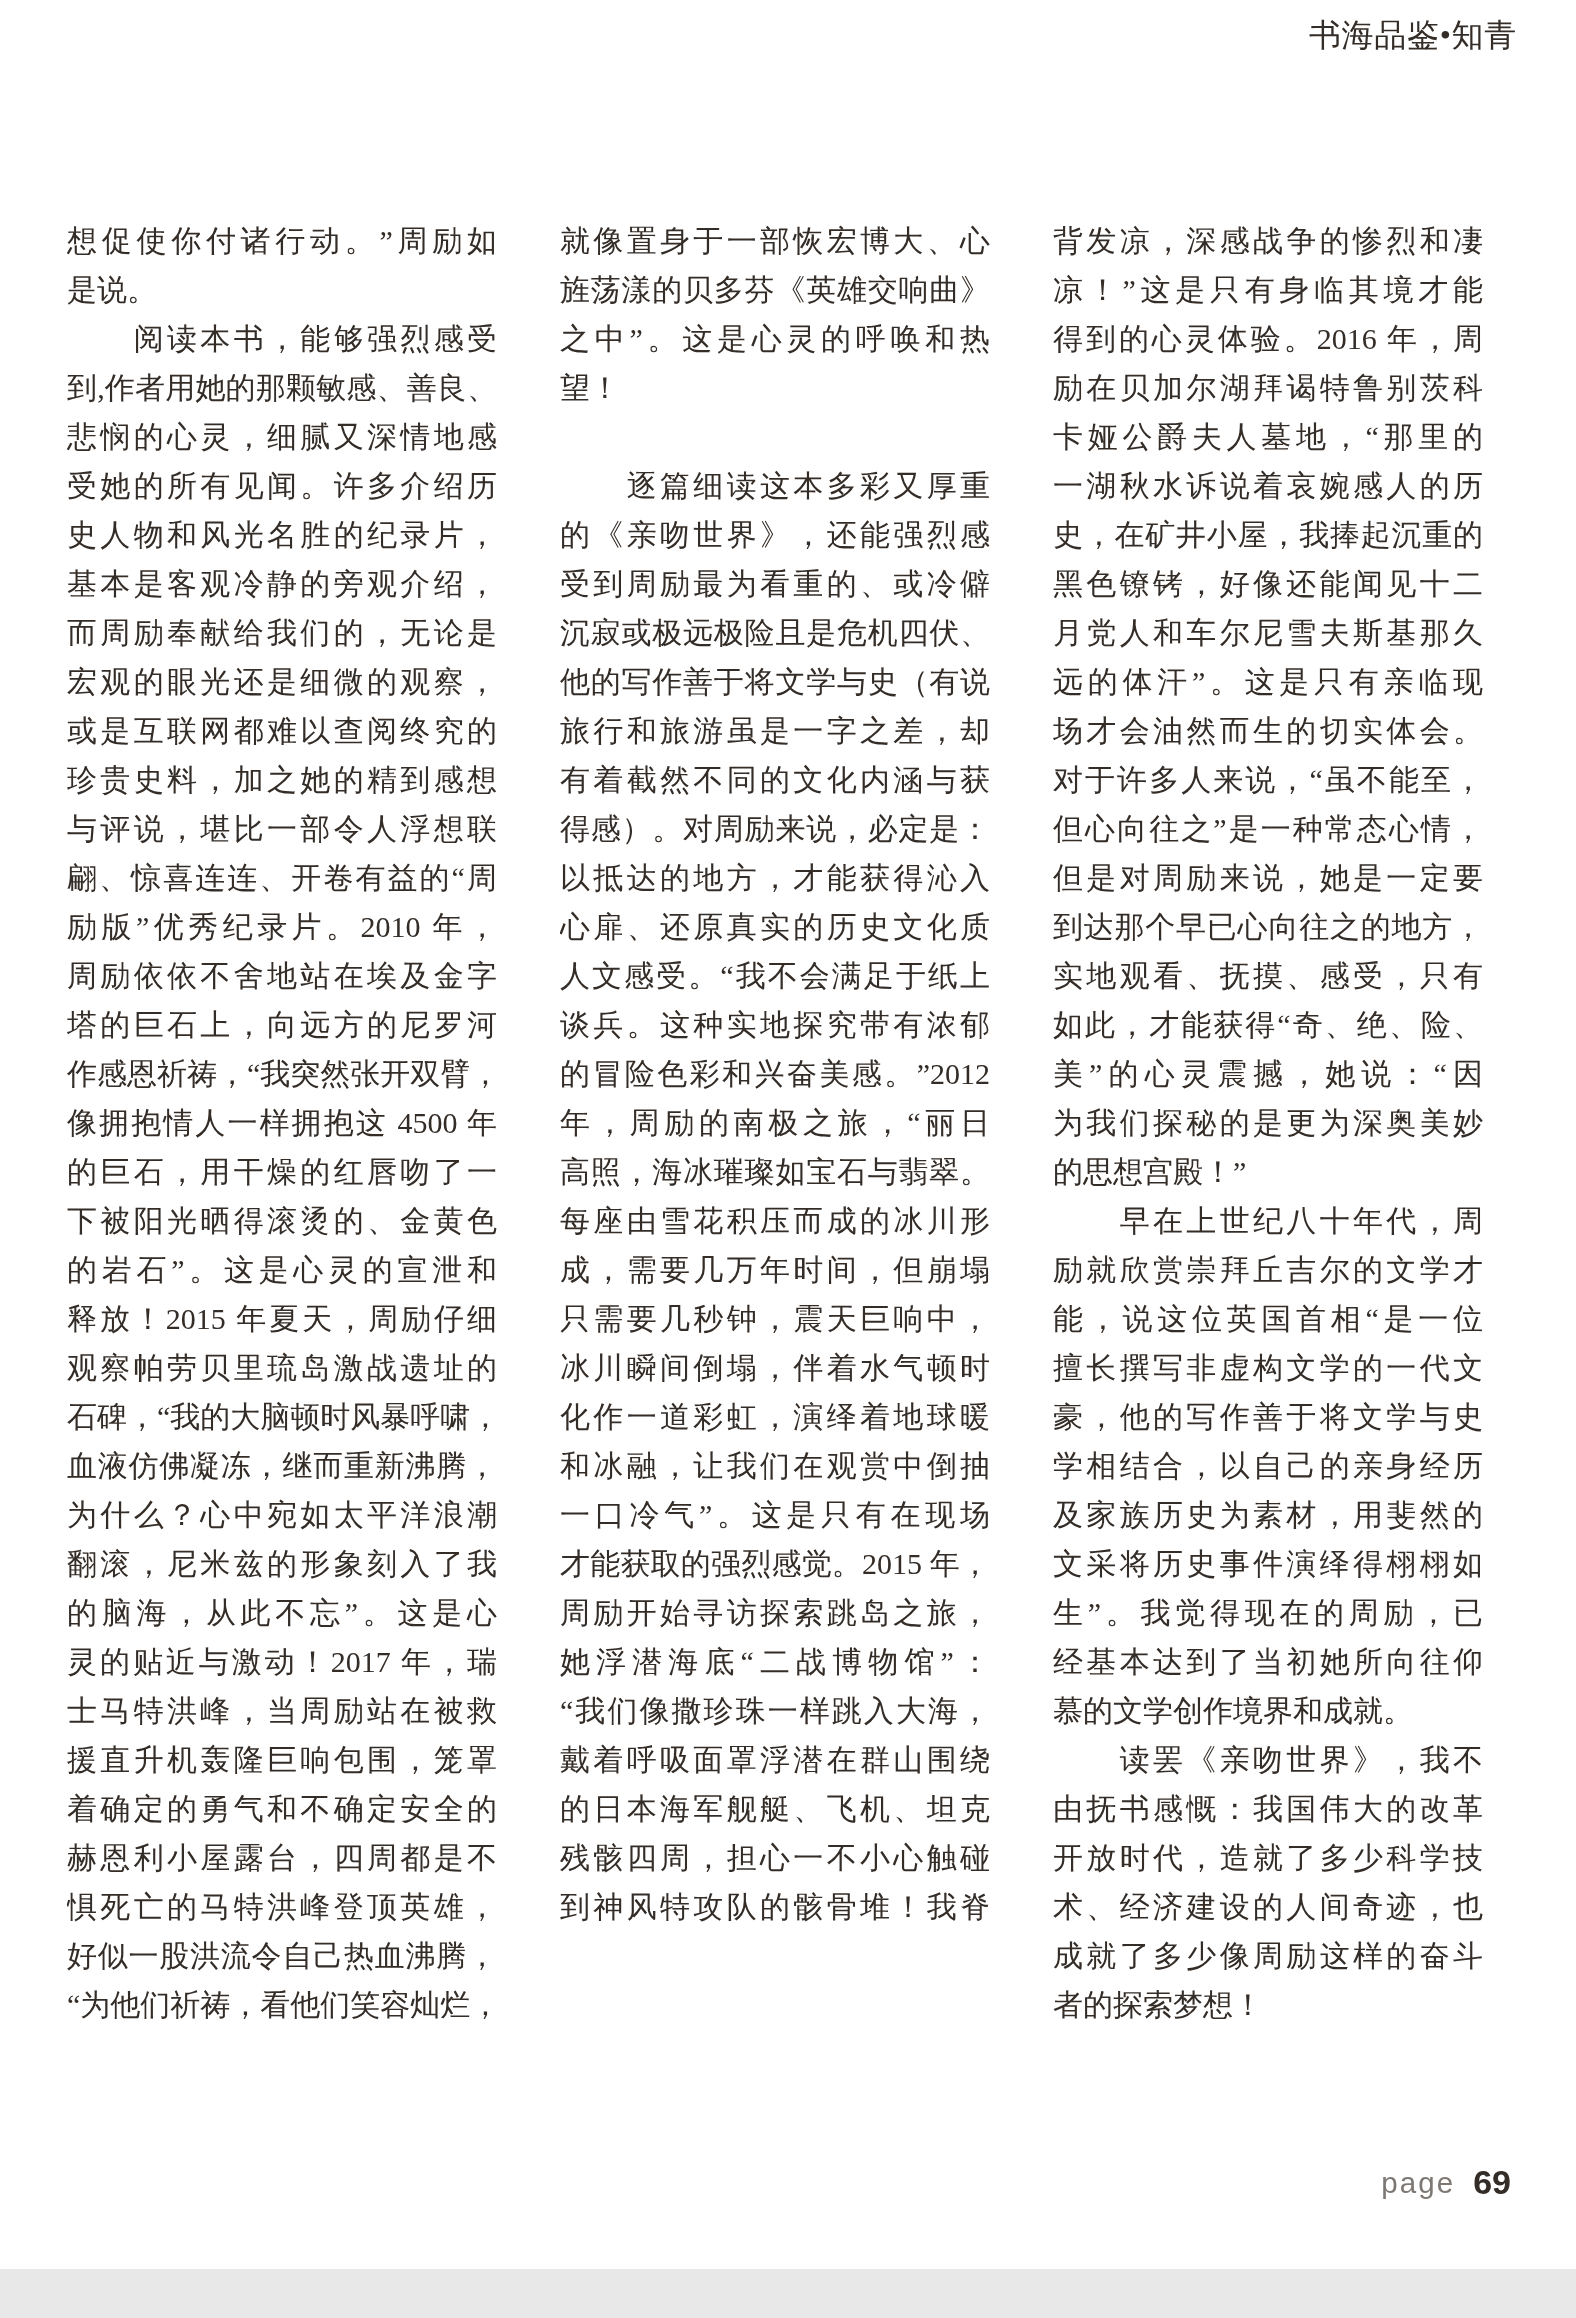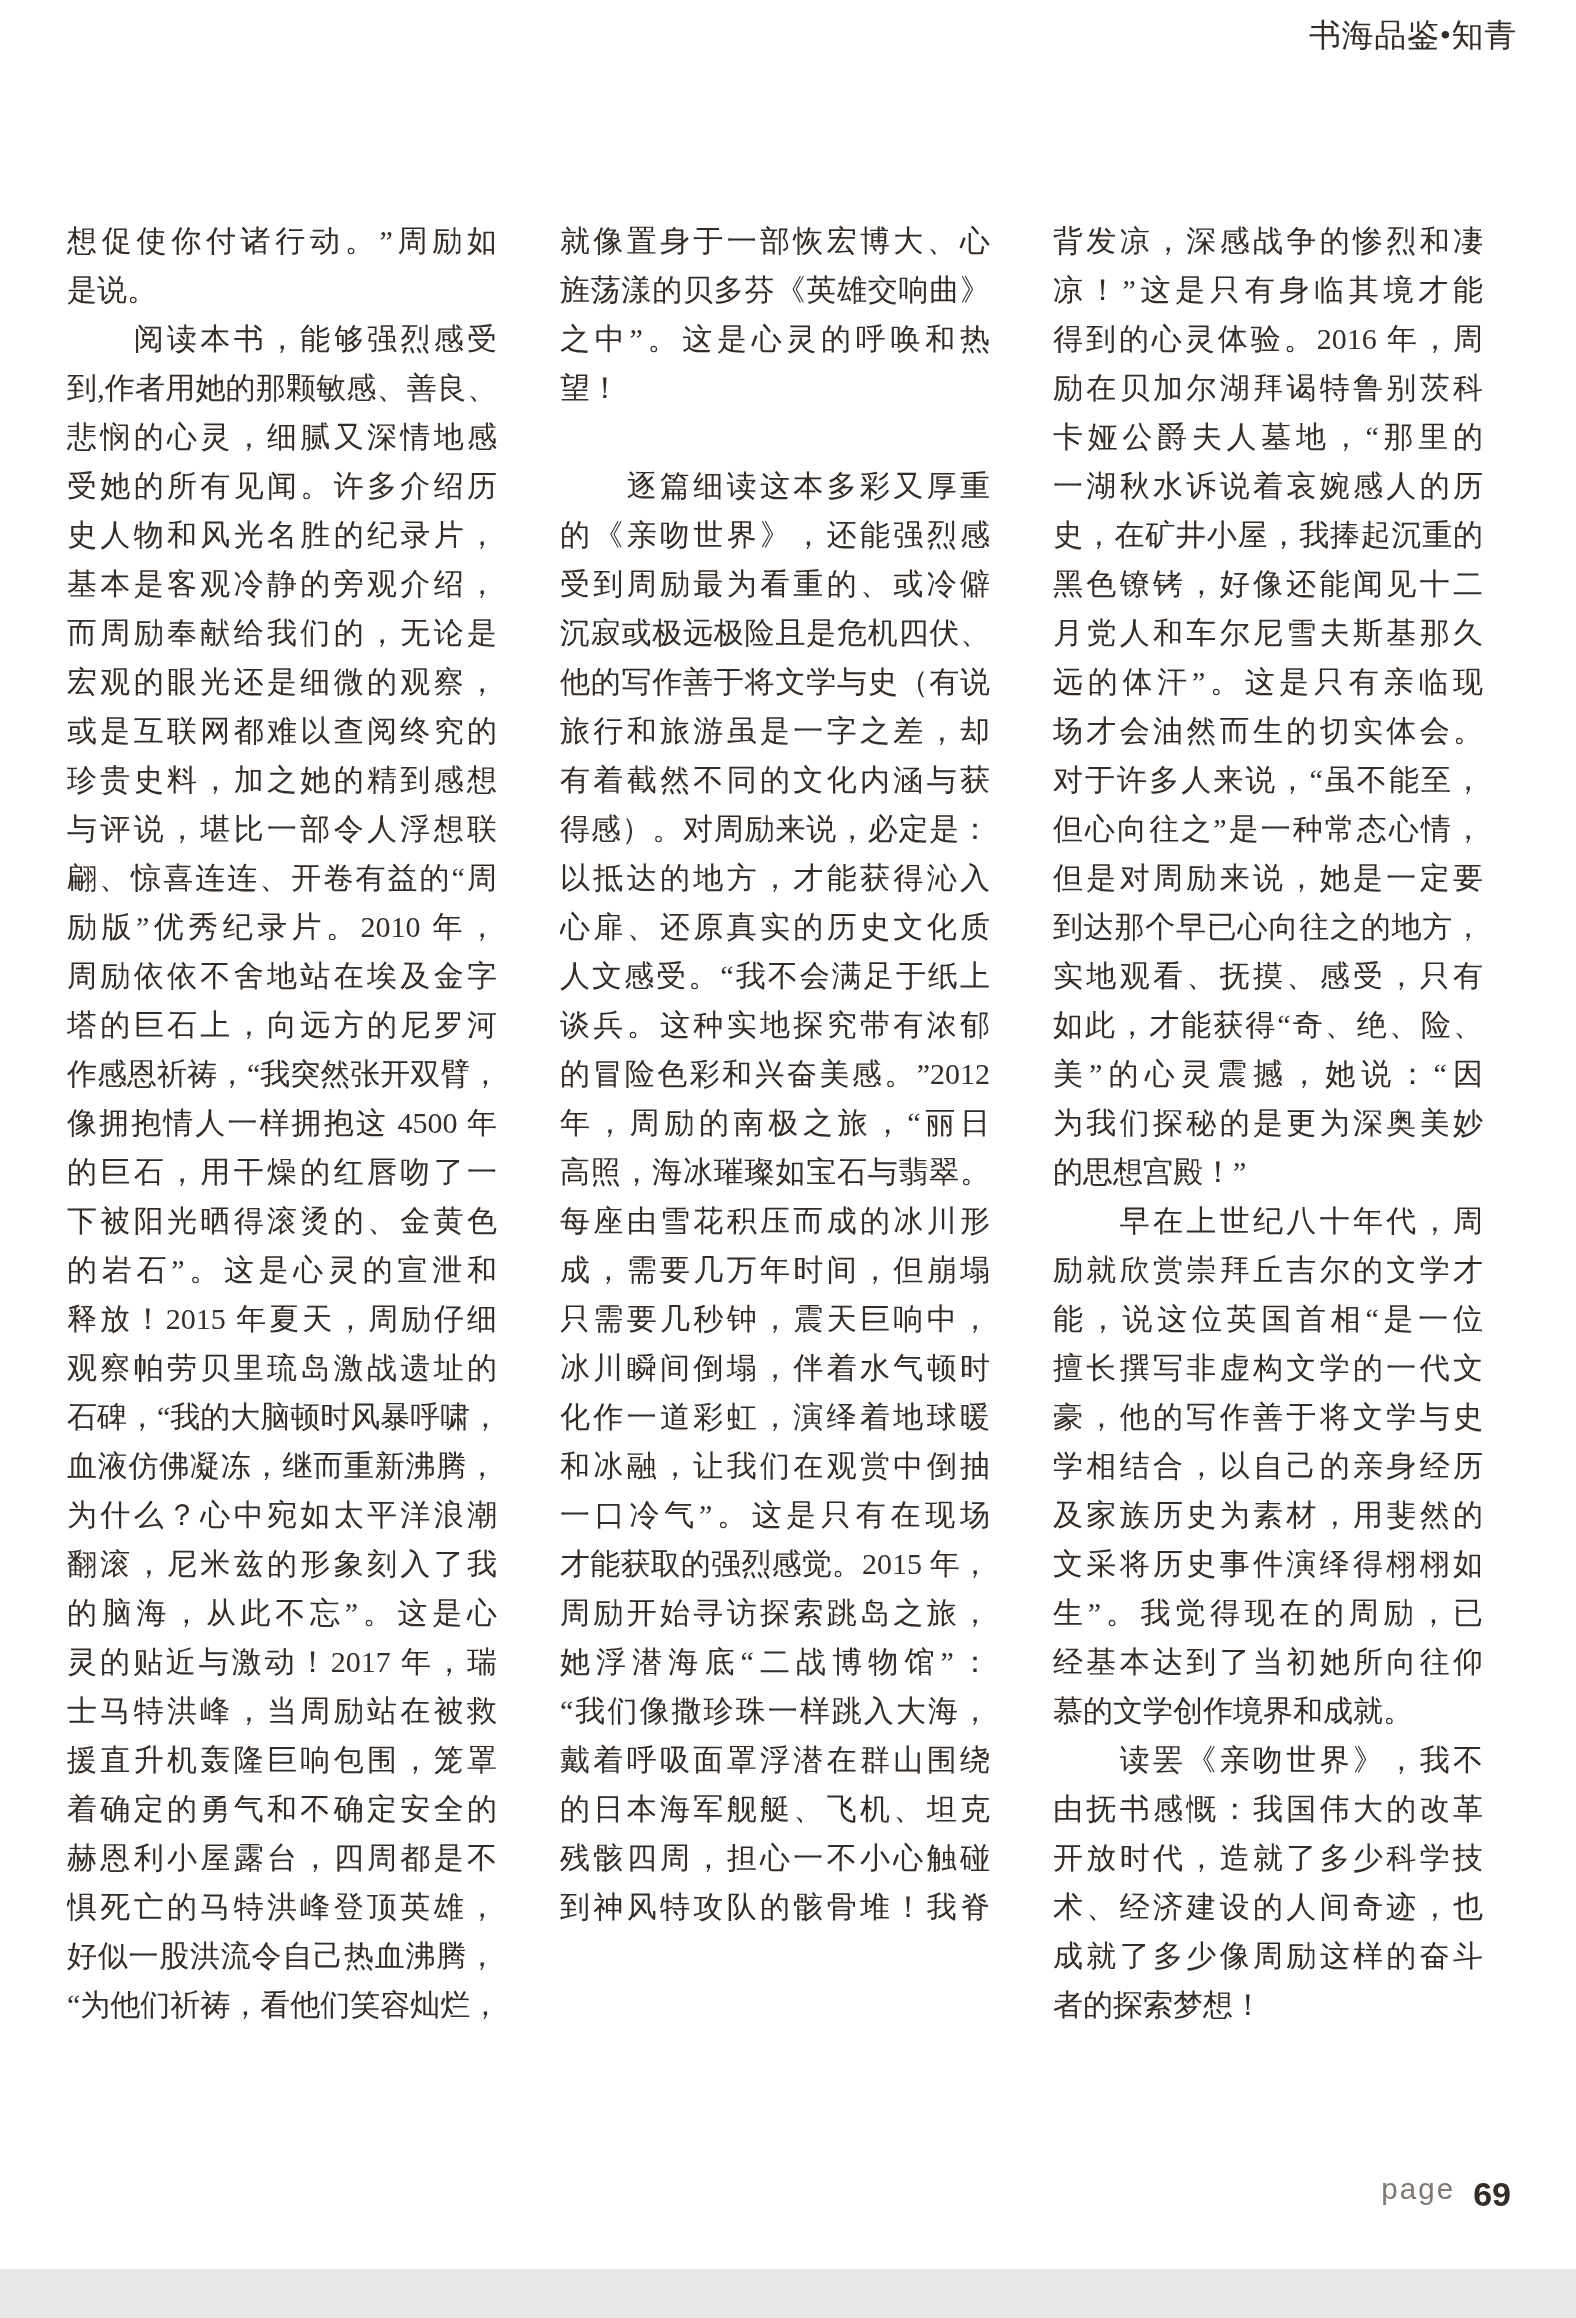--- a/index.html
+++ b/index.html
@@ -55,21 +55,20 @@
     font-weight: 300;
     font-size: 29.5px;
     letter-spacing: 2.1px;
     color: var(--muted, #7d7873);
   }
   .page-number {
     font-family: "Liberation Sans", sans-serif;
     font-weight: 700;
     font-size: 34px;
     color: var(--ink, #332c27);
-    margin-top: 12px;
   }
 </style>
 </head>
 <body>
 
 <div class="page" style="--paper: #ffffff; --ink: #332c27; --muted: #7d7873;">
   <div class="header-title">书海品鉴•知青</div>
 
   <div class="columns">
     <div class="col">

